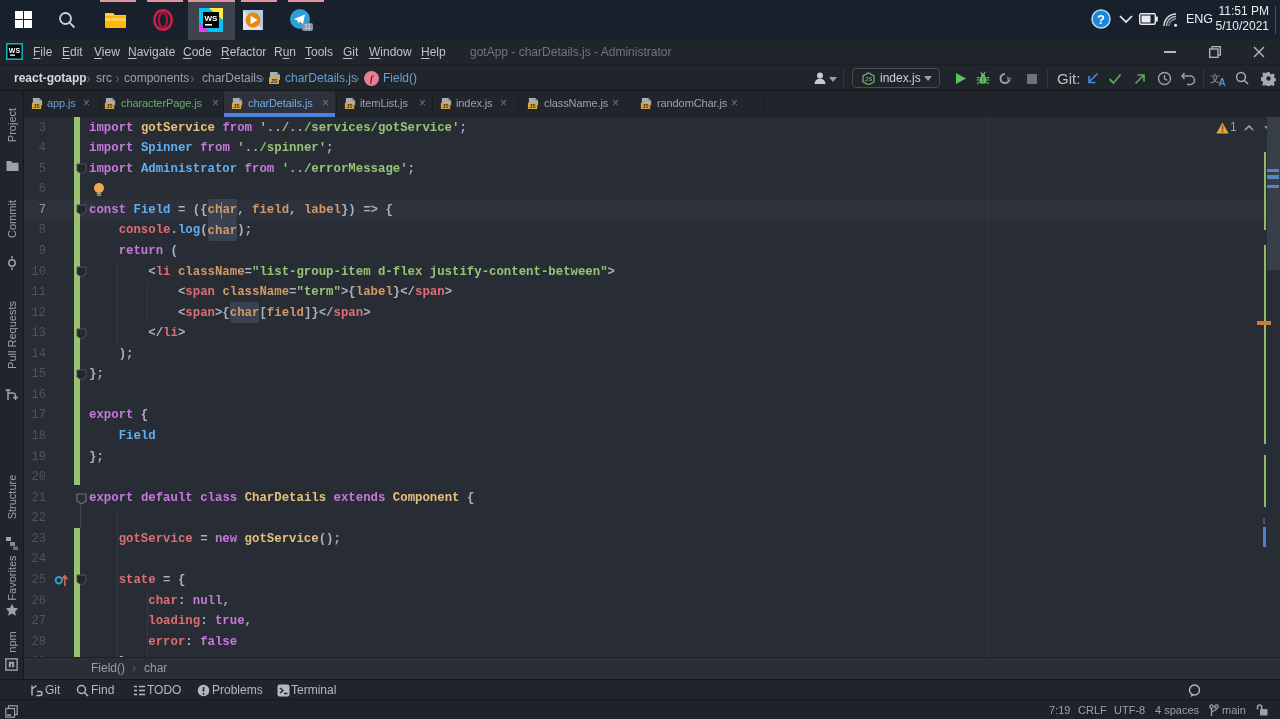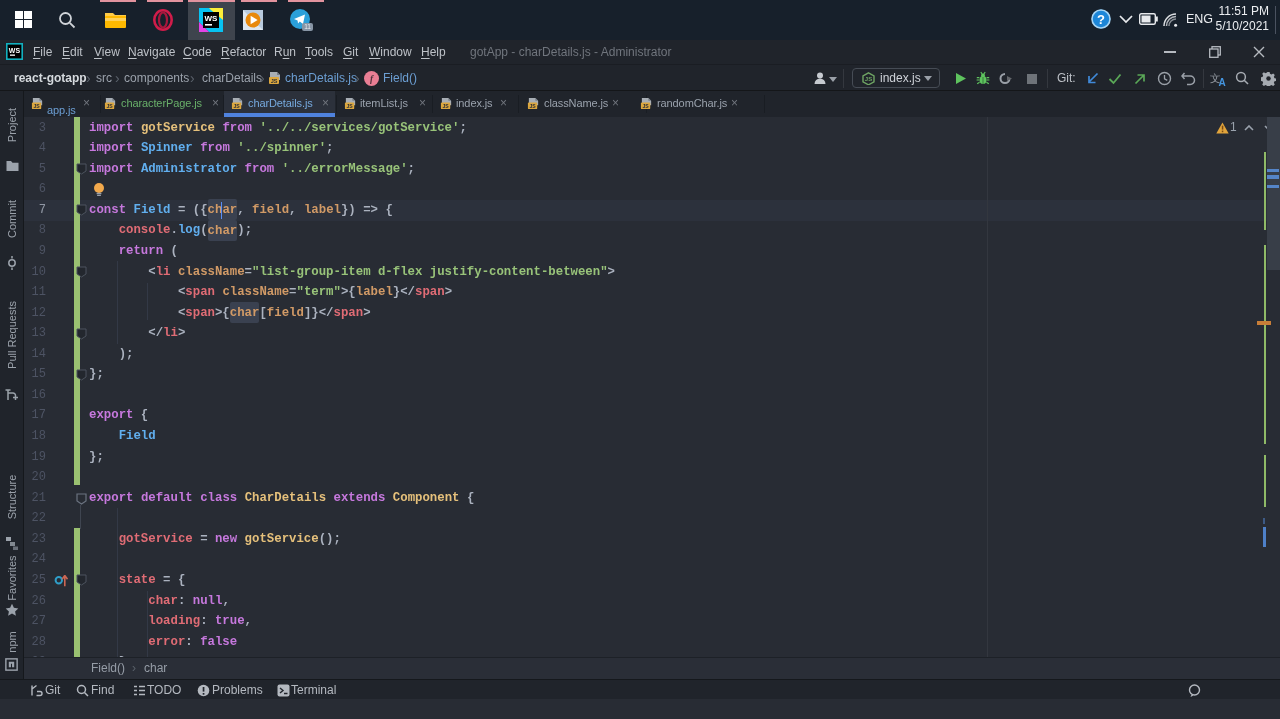--- a/index.html
+++ b/index.html
@@ -208,21 +208,21 @@
         <path d="M3.4 6.6 H0.8 M3.3 9 H0.6 M3.6 11.2 L1.2 12.8 M10.6 6.6 h2.6 M10.7 9 h2.7 M10.4 11.2 l2.4 1.6" stroke="#5ec35e" stroke-width="1.15" fill="none"></path>
         <path d="M7 6 v7" stroke="#387a3c" stroke-width="1"></path>
       </svg>
     <svg class="abs" style="left:999px;top:7px" width="14" height="13" viewBox="0 0 14 13">
         <path d="M6 1 a5.5 5.5 0 1 0 5.5 5.5 h-2 a3.5 3.5 0 1 1 -3.5-3.5z" fill="#9aa0a8"></path>
         <path d="M8 4 l5 2.5 -5 2.5z" fill="#63666b"></path>
       </svg>
     <div class="abs" style="left:1027px;top:9px;width:10px;height:10px;background:#6e7379;"></div>
     <div class="abs" style="left:1047px;top:4px;width:1px;height:19px;background:#34383f;"></div>
     <div class="abs" style="left:1203px;top:4px;width:1px;height:19px;background:#34383f;"></div>
-    <div class="abs" style="left:1057px;top:5px;font-size:12px;color:#bcc0c6;line-height:17px;">Git:</div>
+    <div class="abs" style="left:1057px;top:5px;font-size:15px;color:#bcc0c6;line-height:17px;">Git:</div>
     <svg class="abs" style="left:1086px;top:7px" width="13" height="13" viewBox="0 0 13 13">
         <path d="M11.5 1.5 L3 10 M3 4 v6.5 h6.5" fill="none" stroke="#4089d8" stroke-width="1.7"></path>
       </svg>
     <svg class="abs" style="left:1108px;top:7px" width="14" height="13" viewBox="0 0 14 13">
         <path d="M1.5 7 l4 4 L12.5 2.5" fill="none" stroke="#5aa757" stroke-width="1.8"></path>
       </svg>
     <svg class="abs" style="left:1134px;top:7px" width="13" height="13" viewBox="0 0 13 13">
         <path d="M1.5 11.5 L10 3 M10 9.5 V3 h-6.5" fill="none" stroke="#5aa757" stroke-width="1.7"></path>
       </svg>
     <svg class="abs" style="left:1157px;top:6px" width="15" height="15" viewBox="0 0 15 15">
@@ -254,21 +254,21 @@
       <div class="abs" style="left:646px;top:4px;width:1px;height:18px;background:#191d23;"></div>
       <div class="abs" style="left:764px;top:4px;width:1px;height:18px;background:#191d23;"></div>
     <div class="tab" style="left:224px;width:111px;background:#2c313b;"></div>
     <div class="abs" style="left:224px;top:22px;width:111px;height:4px;background:#4f82dd;"></div>
     <svg class="jsi" style="left:31px" width="13" height="13" viewBox="0 0 14 14">
         <path d="M2 1 h7 l3 3 v5 H2z" fill="#a8aeb5"></path>
         <path d="M9 1 l3 3 h-3z" fill="#767d85"></path>
         <rect x="1" y="6" width="10" height="7" rx="1" fill="#dca73f"></rect>
         <text x="6" y="12" font-family="Liberation Sans" font-weight="bold" font-size="5.5" fill="#2b2f35" text-anchor="middle">JS</text>
       </svg>
-    <div class="tabtxt" style="left:47px;color:#6c9fd4;margin-top:7px;">app.js</div>
+    <div class="tabtxt" style="left:47px;color:#6c9fd4;">app.js</div>
     <div class="tabx" style="left:83px;">×</div>
     <svg class="jsi" style="left:104px" width="13" height="13" viewBox="0 0 14 14">
         <path d="M2 1 h7 l3 3 v5 H2z" fill="#a8aeb5"></path>
         <path d="M9 1 l3 3 h-3z" fill="#767d85"></path>
         <rect x="1" y="6" width="10" height="7" rx="1" fill="#dca73f"></rect>
         <text x="6" y="12" font-family="Liberation Sans" font-weight="bold" font-size="5.5" fill="#2b2f35" text-anchor="middle">JS</text>
       </svg>
     <div class="tabtxt" style="left:121px;color:#69b06a;">characterPage.js</div>
     <div class="tabx" style="left:212px;">×</div>
     <svg class="jsi" style="left:231px" width="13" height="13" viewBox="0 0 14 14">
@@ -501,17 +501,38 @@
         <rect x="0.5" y="0.5" width="12" height="12" rx="2" fill="#b4b9c0"></rect>
         <path d="M3 4 l3 2.5 -3 2.5 M7 9.5 h3.5" stroke="#20242b" stroke-width="1.4" fill="none"></path>
       </svg>
     <div class="bitem" style="left:291px;">Terminal</div>
     <svg class="bico" style="left:1188px">
         <circle cx="6.5" cy="6" r="5" fill="none" stroke="#b4b9c0" stroke-width="1.4"></circle>
         <path d="M3.5 10.5 L2.5 13 l3-1.6" fill="#b4b9c0"></path>
       </svg>
     <div class="bitem" style="left:1204px;margin-top:44px;">Event Log</div>
   </div>
+  <div class="abs" id="statusbar">
+    <svg class="abs" style="left:5px;top:5px" width="13" height="13" viewBox="0 0 13 13">
+        <rect x="3.5" y="0.8" width="8.7" height="8.7" fill="none" stroke="#9aa0a9" stroke-width="1.2"></rect>
+        <rect x="0.8" y="3.5" width="8.7" height="8.7" fill="#1f2329" stroke="#9aa0a9" stroke-width="1.2"></rect>
+        <rect x="2" y="9.3" width="4" height="1.6" fill="#9aa0a9"></rect>
+      </svg>
+    <div class="sitem" style="left:1049px;">7:19</div>
+    <div class="sitem" style="left:1078px;">CRLF</div>
+    <div class="sitem" style="left:1114px;">UTF-8</div>
+    <div class="sitem" style="left:1155px;">4 spaces</div>
+    <svg class="abs" style="left:1208px;top:4px" width="12" height="13" viewBox="0 0 12 13">
+        <circle cx="3.5" cy="2.6" r="1.7" fill="none" stroke="#9aa0a9" stroke-width="1.3"></circle>
+        <path d="M3.5 4.3 V12 M3.5 9 c0-3 5-1.6 5-4.6" fill="none" stroke="#9aa0a9" stroke-width="1.3"></path>
+        <circle cx="8.5" cy="2.6" r="1.7" fill="none" stroke="#9aa0a9" stroke-width="1.3"></circle>
+      </svg>
+    <div class="sitem" style="left:1222px;">main</div>
+    <svg class="abs" style="left:1256px;top:4px" width="12" height="12" viewBox="0 0 12 12">
+        <rect x="4" y="5" width="7.5" height="6.5" rx="1" fill="#9aa0a9"></rect>
+        <path d="M1.5 5.5 V3.2 a2.1 2.1 0 0 1 4.2 0 V5" fill="none" stroke="#9aa0a9" stroke-width="1.5"></path>
+      </svg>
+  </div>
   <style>.bico{position:absolute;top:4px;width:13px;height:13px;}
   .bico *{vector-effect:non-scaling-stroke;}
   svg.bico{overflow:visible;}
   </style>
 </div>
 
 </body></html>

